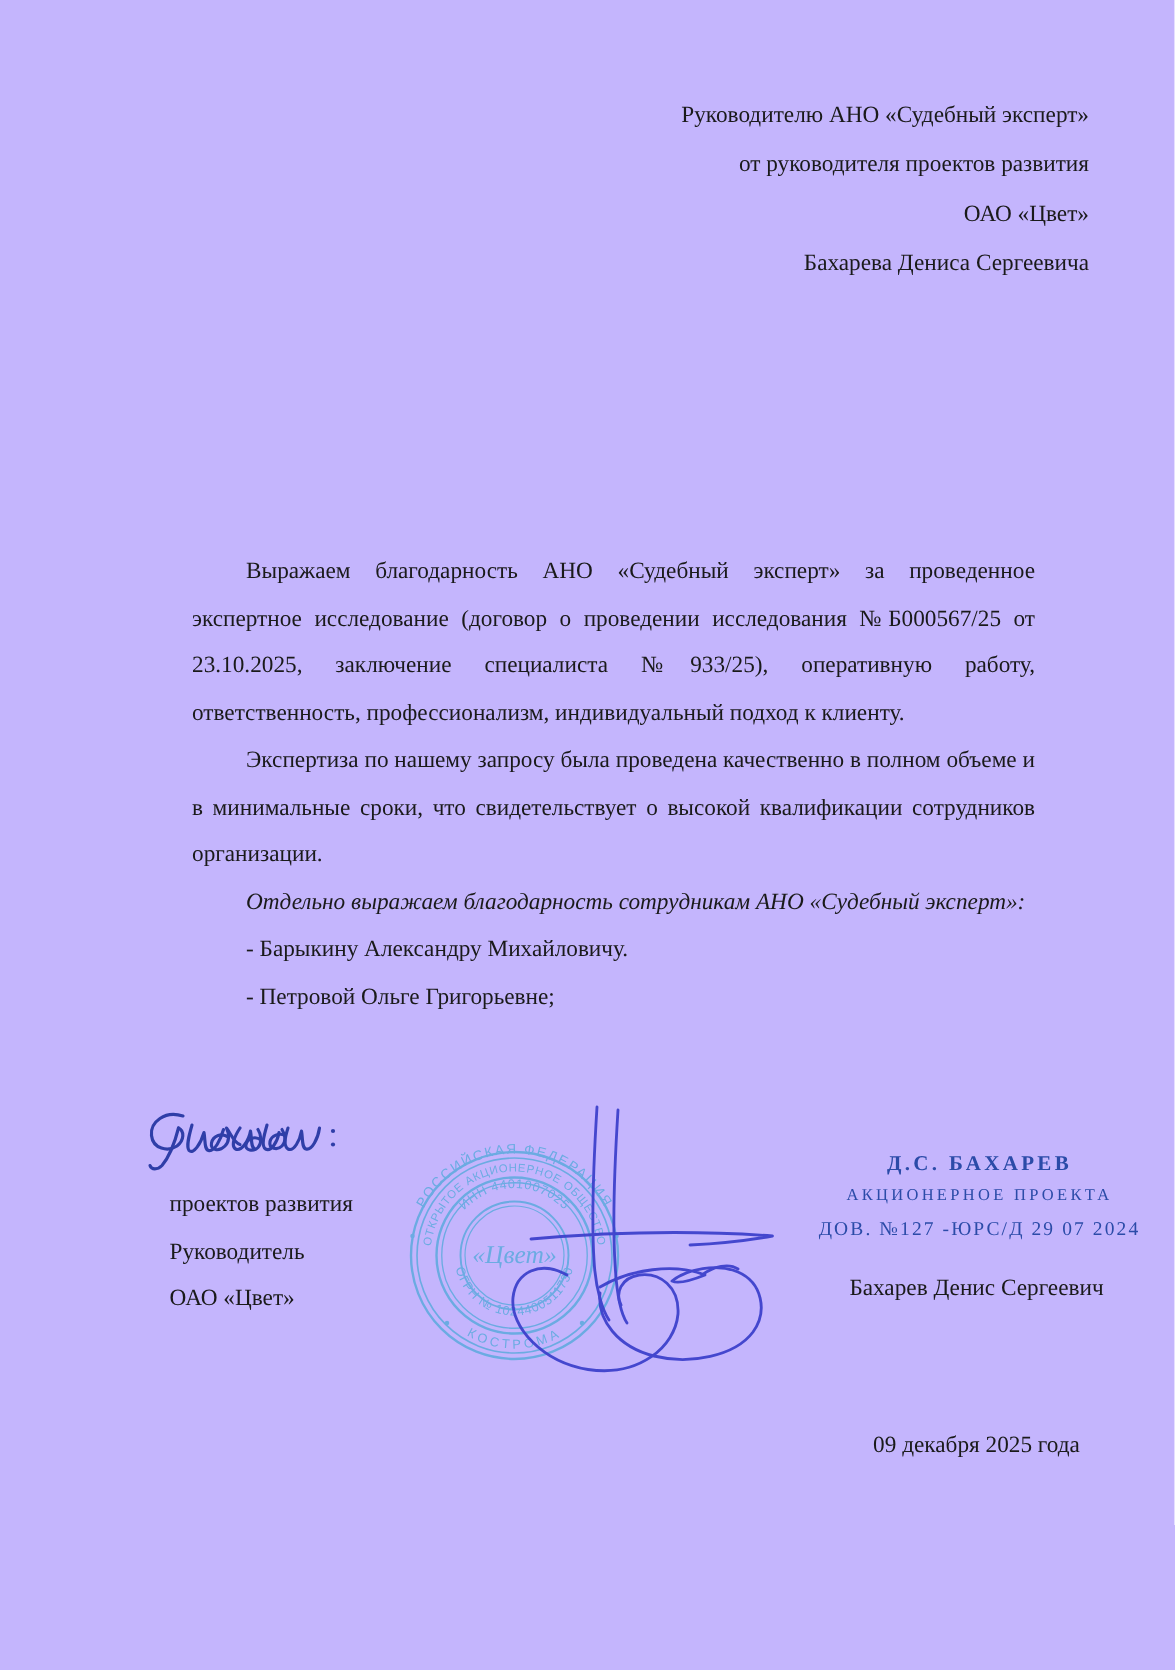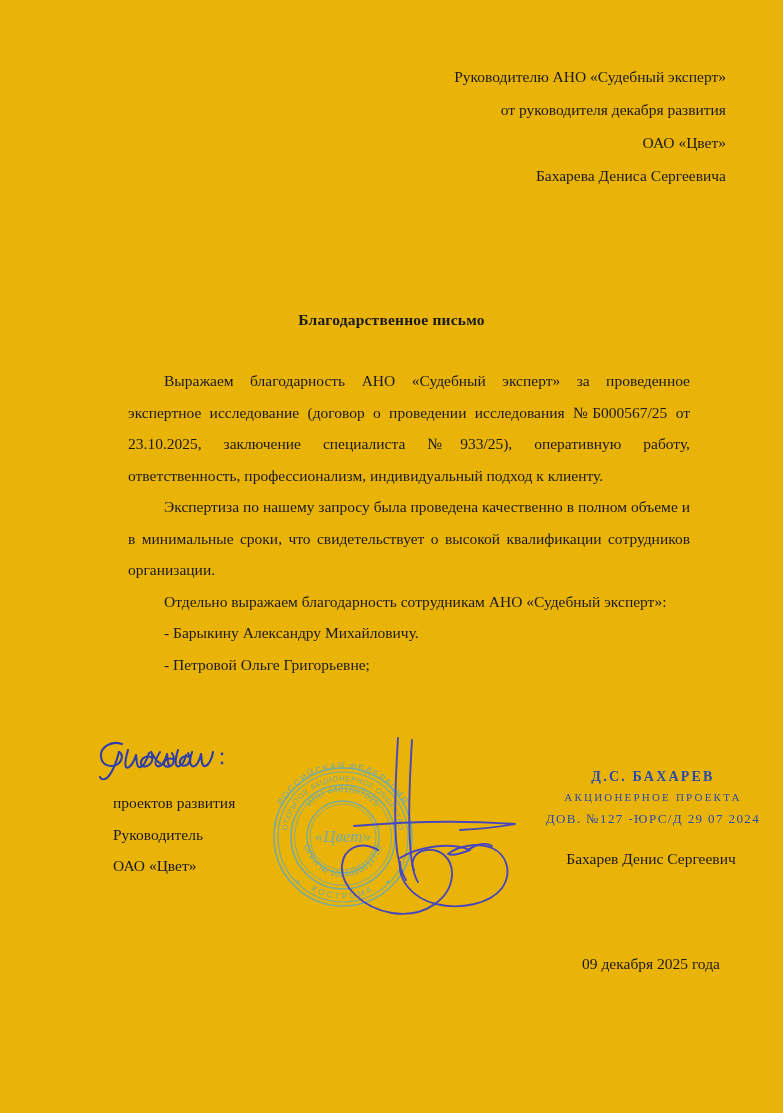--- a/index.html
+++ b/index.html
@@ -4,21 +4,21 @@
 <style>
   html, body {
     margin: 0;
     padding: 0;
     background: #ffffff;
   }
   .page {
     position: relative;
     width: 783px;
     height: 1113px;
-    background: #eab308;
+    background: #c4b5fd;
     font-family: "Liberation Serif", "DejaVu Serif", serif;
     color: #1a1a1a;
     overflow: hidden;
   }
 
   
   .addressee {
     position: absolute;
     top: 60px;
     right: 57px;
@@ -52,20 +52,21 @@
     text-align: justify;
   }
   .body-block p {
     margin: 0 0 0 0;
     text-indent: 36px;
     text-align: justify;
     text-justify: inter-word;
   }
   .body-block p.noindent {
     text-indent: 36px;
+    font-style: italic;
   }
   .body-block p.listline {
     text-indent: 36px;
     text-align: left;
   }
 
   
   .sig-left {
     position: absolute;
     top: 787px;
@@ -155,26 +156,25 @@
     pointer-events: none;
   }
 </style>
 </head>
 <body>
 
 <div class="page">
 
   <div class="addressee">
     <div>Руководителю АНО «Судебный эксперт»</div>
-    <div>от руководителя декабря развития</div>
+    <div>от руководителя проектов развития</div>
     <div>ОАО «Цвет»</div>
     <div>Бахарева Дениса Сергеевича</div>
   </div>
 
-  <div class="doc-title">Благодарственное письмо</div>
 
   <div class="body-block">
     <p>Выражаем благодарность АНО «Судебный эксперт» за проведенное экспертное исследование (договор о проведении исследования №Б000567/25 от 23.10.2025, заключение специалиста №933/25), оперативную работу, ответственность, профессионализм, индивидуальный подход к клиенту.</p>
     <p>Экспертиза по нашему запросу была проведена качественно в полном объеме и в минимальные сроки, что свидетельствует о высокой квалификации сотрудников организации.</p>
     <p class="noindent">Отдельно выражаем благодарность сотрудникам АНО «Судебный эксперт»:</p>
     <p class="listline">- Барыкину Александру Михайловичу.</p>
     <p class="listline">- Петровой Ольге Григорьевне;</p>
   </div>
 
   <div class="regards">

